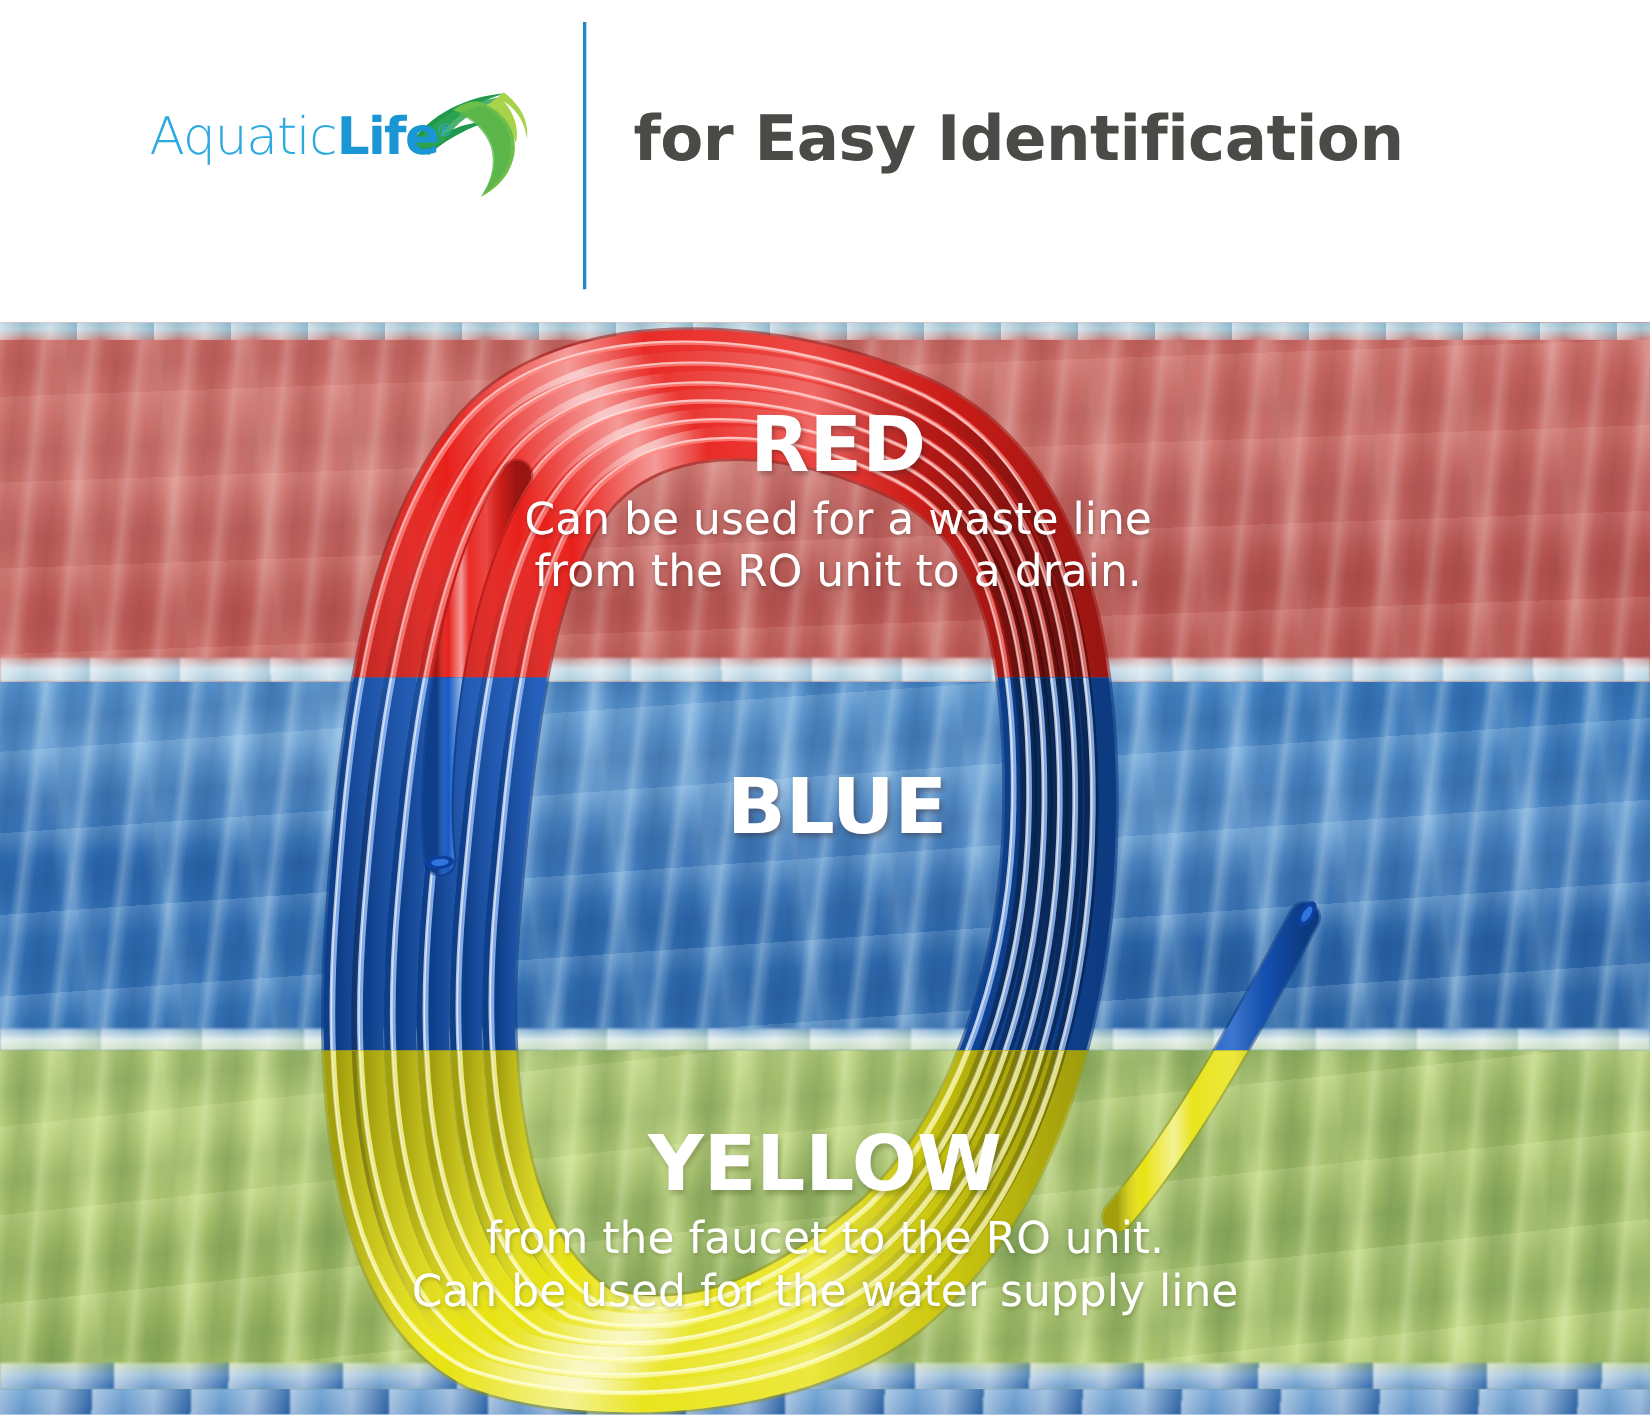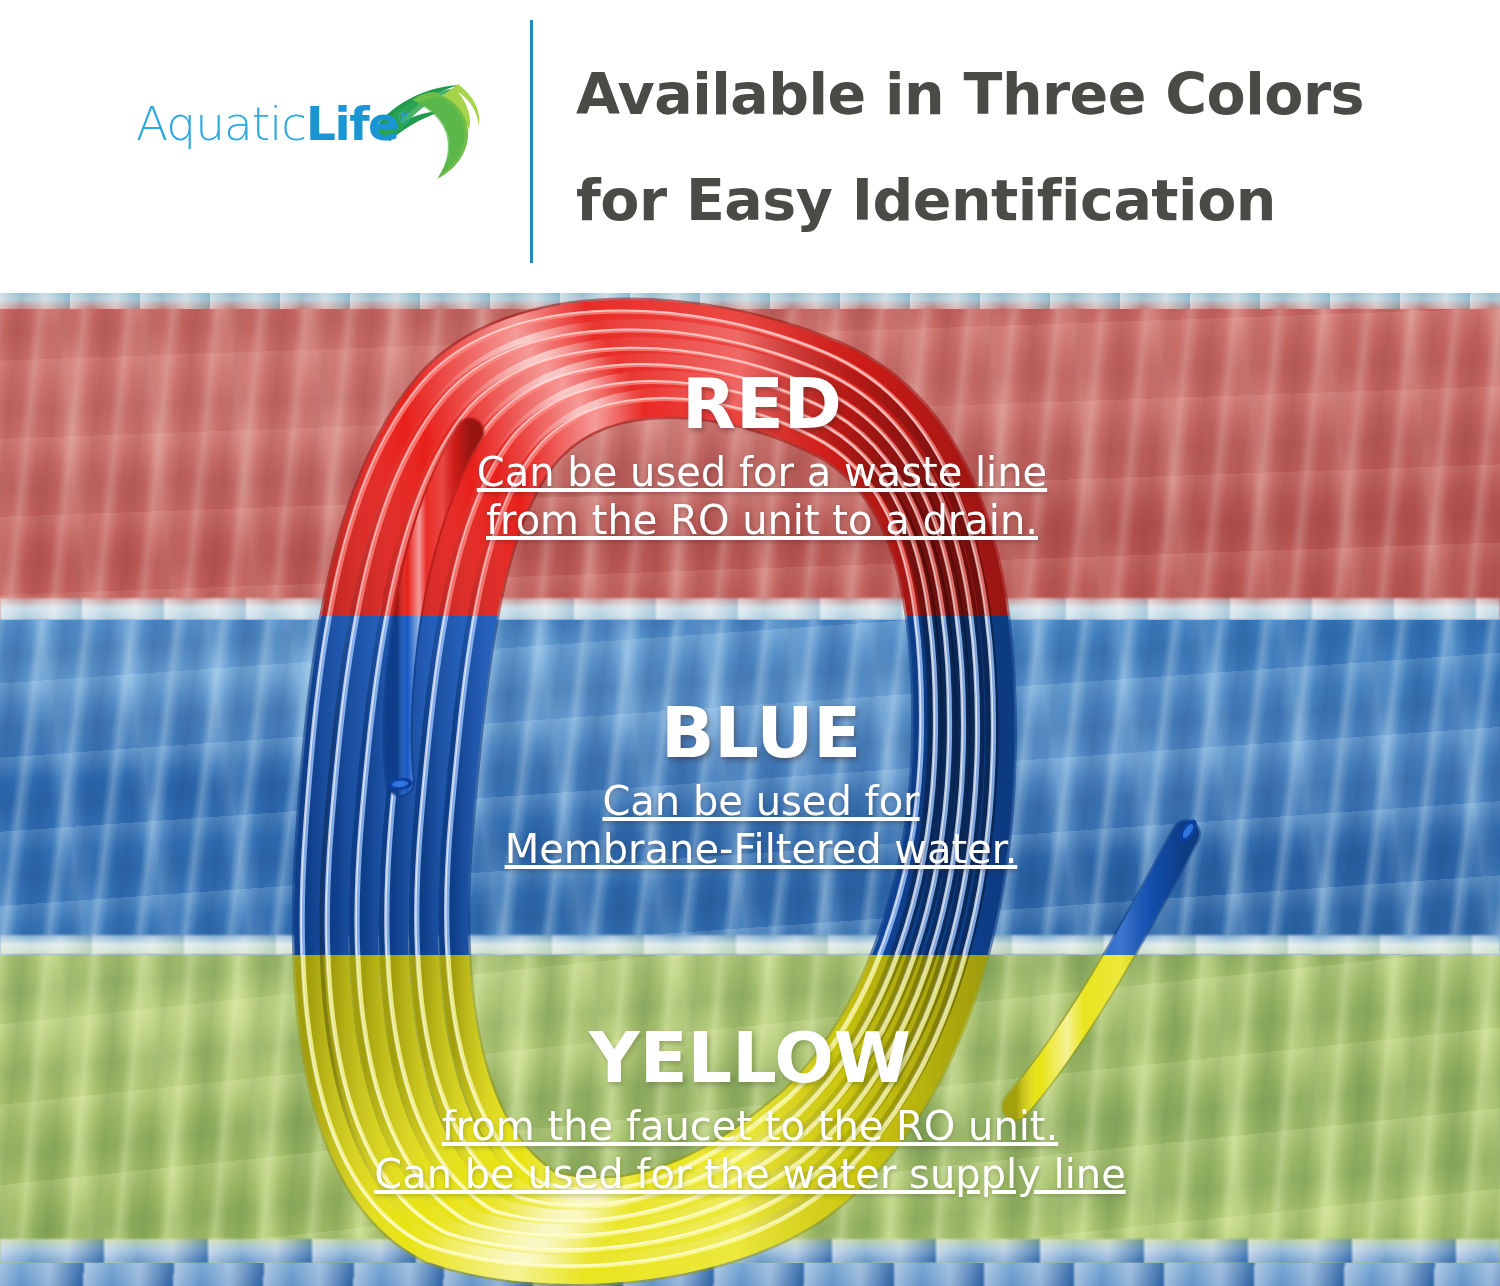--- a/index.html
+++ b/index.html
@@ -152,21 +152,21 @@
   .label-title {
     font-weight:bold; font-size:70px; line-height:72px;
     letter-spacing:0px;
     text-shadow:2px 3px 5px rgba(60,30,25,0.38);
   }
   .label-desc {
     font-weight:normal; font-size:40px; line-height:48px;
     margin-top:8px;
     text-shadow:1px 2px 4px rgba(50,30,25,0.32);
   }
-  .label-desc .ln { display:block;text-decoration:underline; }
+  .label-desc .ln { display:block; }
 
   #lbl-red   { left:412px; top:368px;  width:700px; }
   #lbl-blue  { left:456px; top:697px;  width:610px; }
   #lbl-yellow{ left:310px; top:1022px; width:880px; }
   #lbl-yellow .label-title { text-shadow:2px 3px 5px rgba(70,80,30,0.35); }
   #lbl-yellow .label-desc  { text-shadow:1px 2px 4px rgba(70,80,30,0.32); }
 </style>
 </head>
 <body>
 
@@ -189,21 +189,20 @@
                  C291 17 299 14 306 14 Z" fill="#6ebe4a"></path>
         <path d="M310 18 C330 27 338 44 336 61 C334 76 325 89 311 98
                  C320 84 322 68 318 55 C313 41 302 31 288 25 Z" fill="#56b44a" opacity="0.75"></path>
       </svg>
       <div class="logo-text"><span class="aq">Aquatic</span><span class="lf">Life</span><span class="reg">®</span></div>
     </div>
 
     <div class="divider"></div>
 
     <div class="headline">
-      <span>Available in Three Colors</span>
       <span class="l2">for Easy Identification</span>
     </div>
   </div>
 
   <div class="bands">
     <div class="band band-red">
       <div class="tex"></div>
       <div class="top-strip"></div>
       <div class="bot-strip"></div>
     </div>
@@ -353,24 +352,20 @@
   <div class="label-block" id="lbl-red">
     <div class="label-title">RED</div>
     <div class="label-desc">
       <span class="ln">Can be used for a waste line</span>
       <span class="ln">from the RO unit to a drain.</span>
     </div>
   </div>
 
   <div class="label-block" id="lbl-blue">
     <div class="label-title">BLUE</div>
-    <div class="label-desc">
-      <span class="ln">Can be used for</span>
-      <span class="ln">Membrane-Filtered water.</span>
-    </div>
   </div>
 
   <div class="label-block" id="lbl-yellow">
     <div class="label-title">YELLOW</div>
     <div class="label-desc">
       <span class="ln">from the faucet to the RO unit.</span>
       <span class="ln">Can be used for the water supply line</span>
     </div>
   </div>
 

